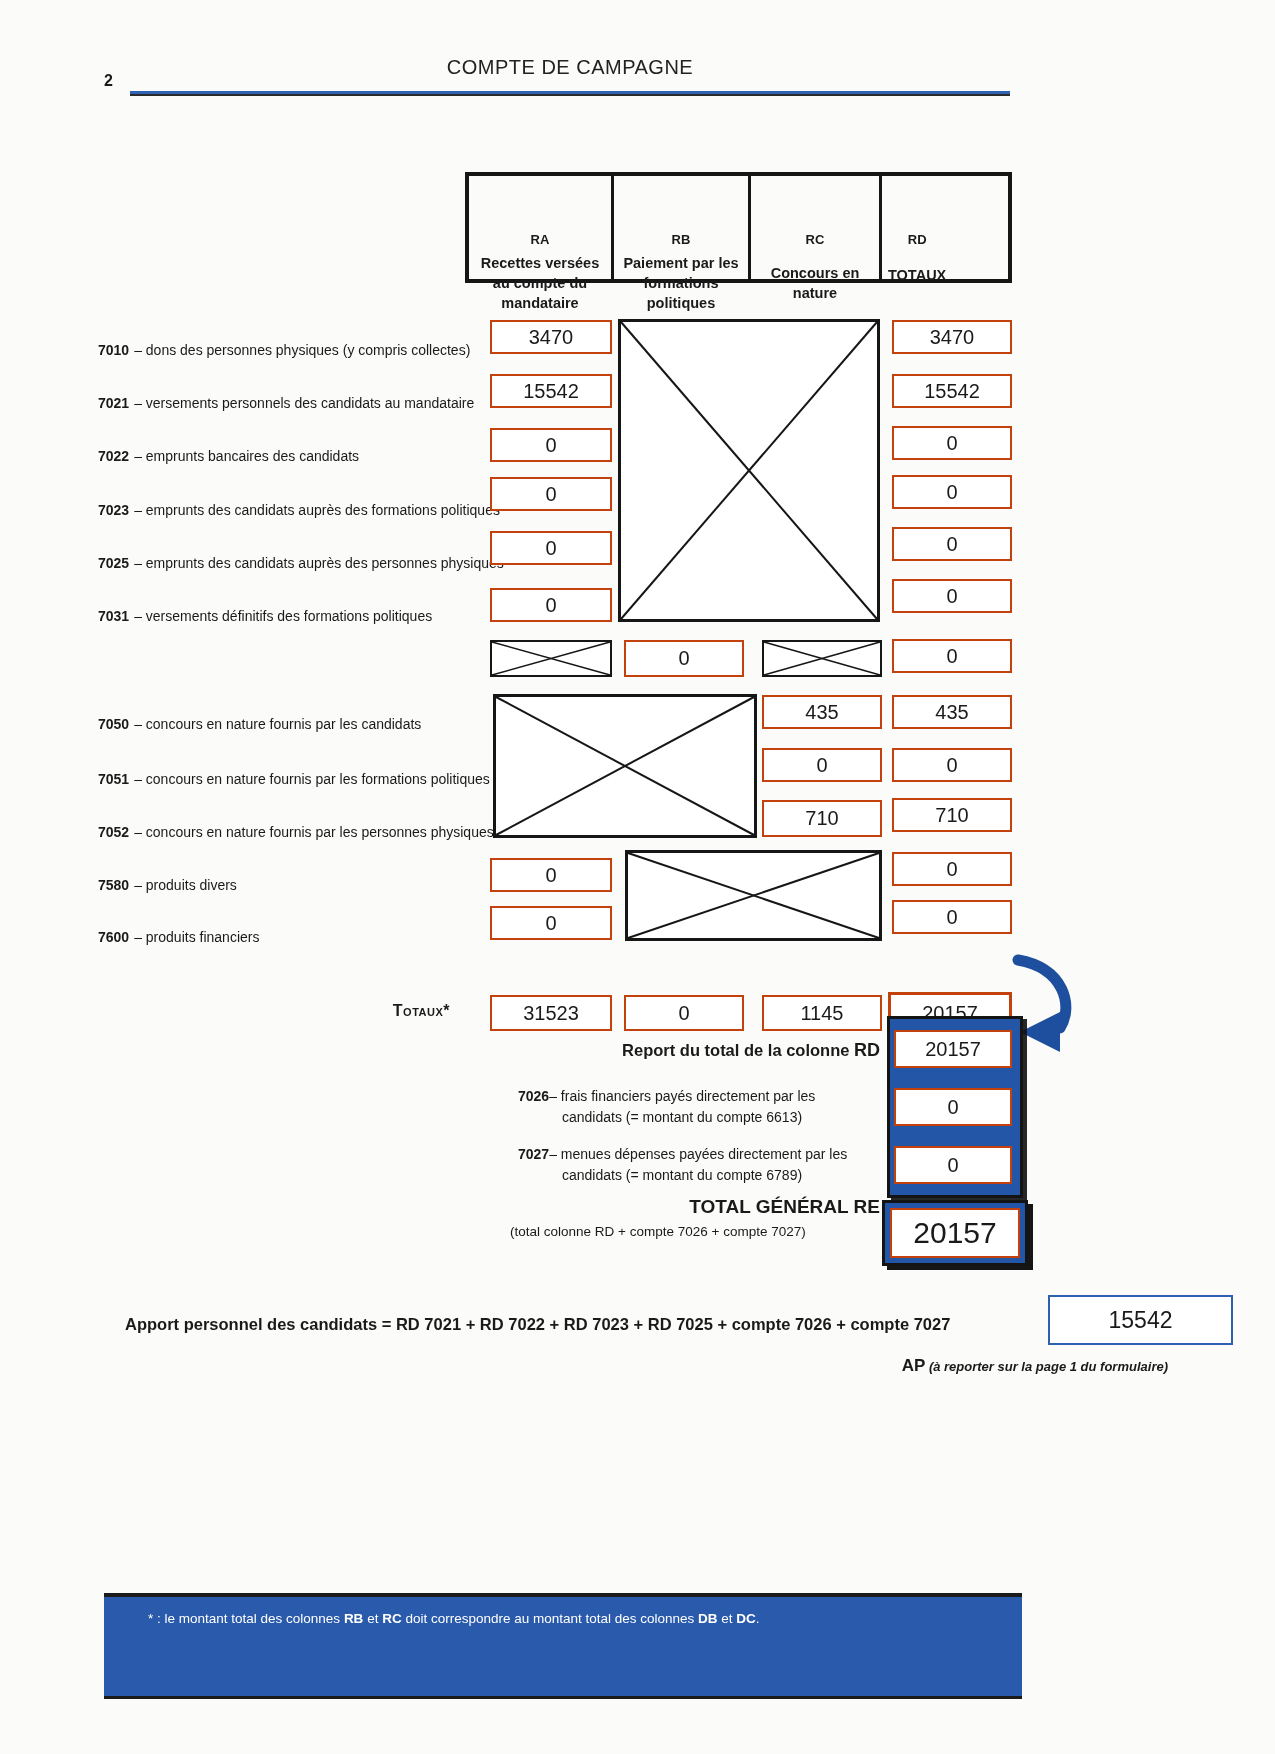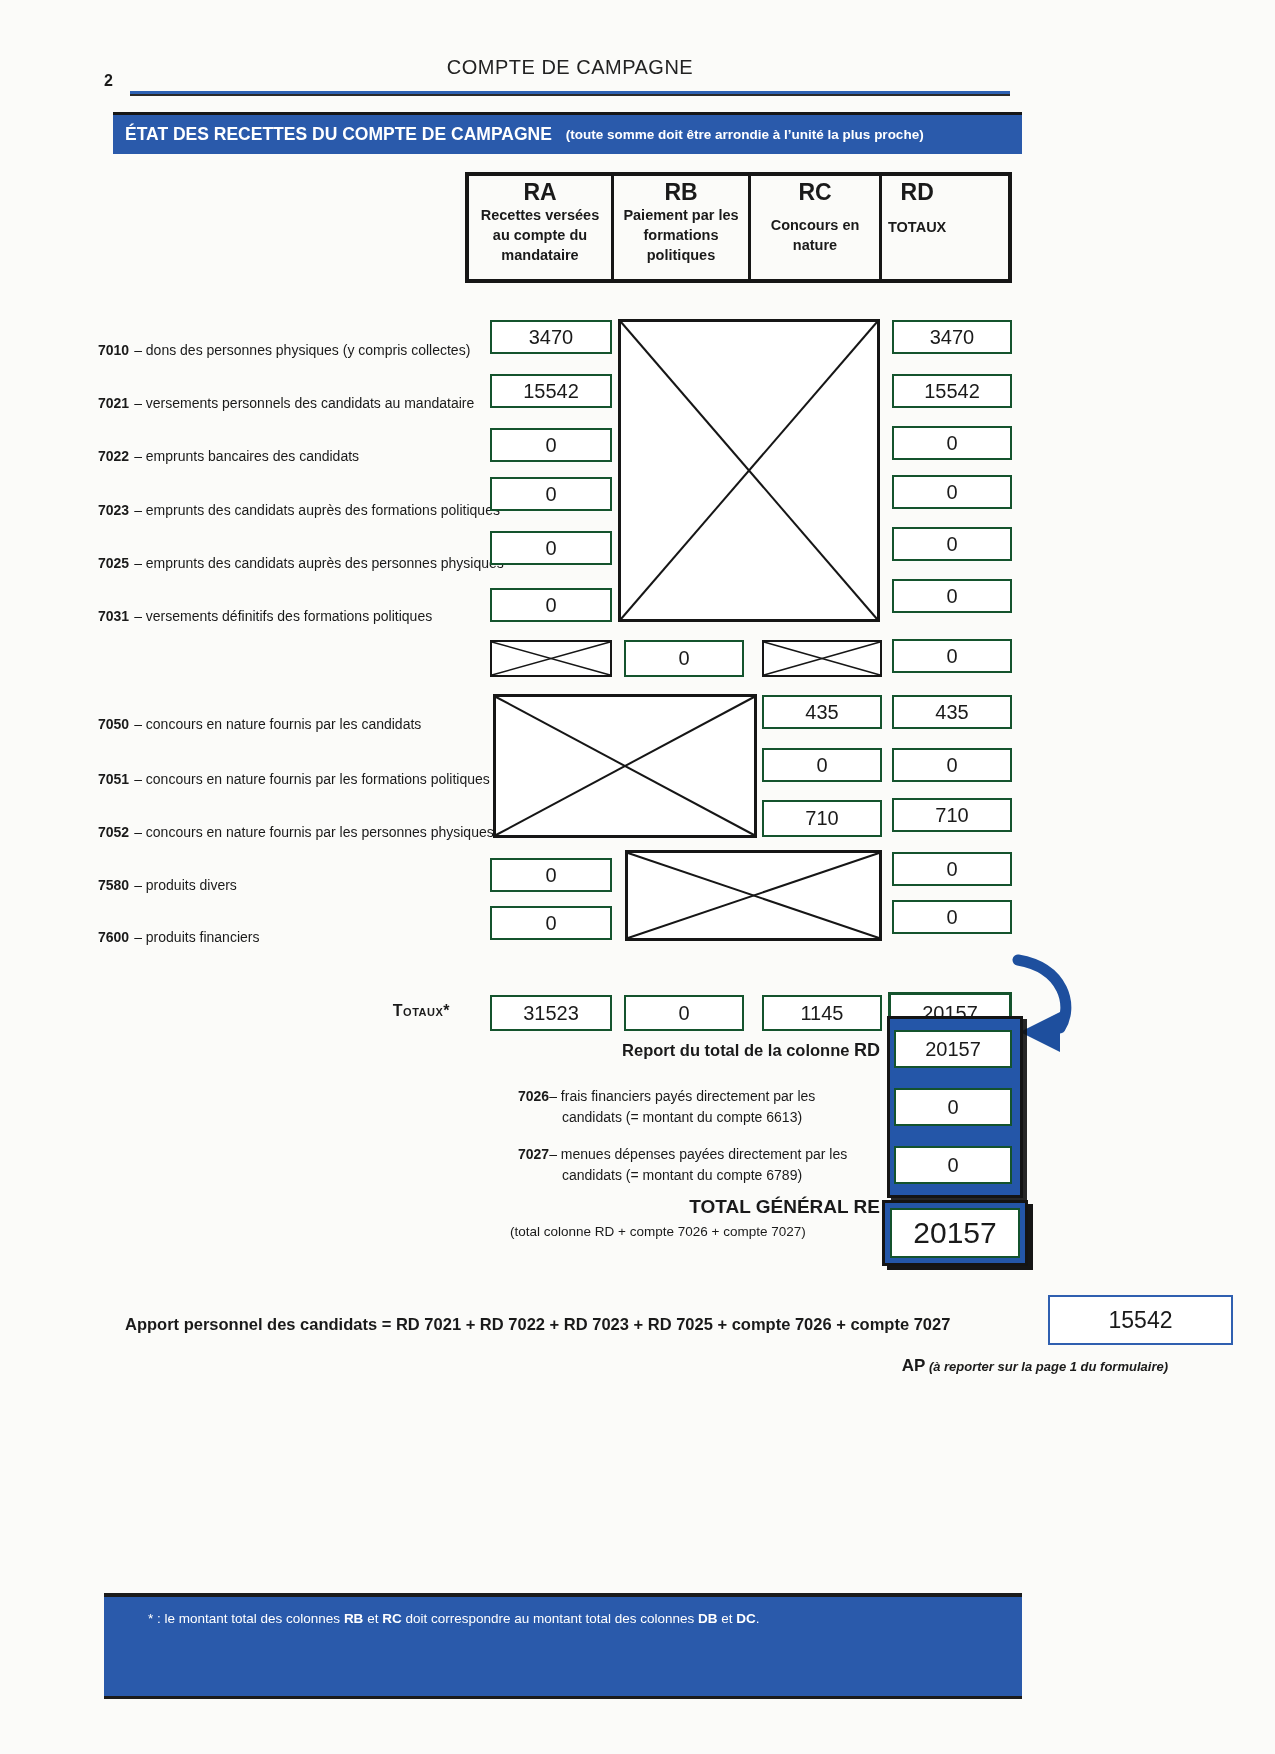--- a/index.html
+++ b/index.html
@@ -20,32 +20,32 @@
   .banner .b-title{font-weight:bold;font-size:17.5px;}
   .banner .b-sub{font-weight:bold;font-size:13.5px;margin-left:14px;}
   
   .colhead{
     left:465px;top:172px;width:547px;height:111px;border:4px solid #161616;
     box-sizing:border-box;display:flex;background:#fbfbf9;
   }
   .colhead .col{flex:0 0 auto;display:flex;flex-direction:column;align-items:center;box-sizing:border-box;padding-top:5px;}
   .colhead .col + .col{border-left:3px solid #161616;}
   .col-ra{width:142px;} .col-rb{width:137px;} .col-rc{width:131px;} .col-rd{flex:1 1 auto;}
-  .col .code{font-weight:bold;font-size:23px;line-height:22px;}
+  .col .code{font-weight:bold;font-size:13px;line-height:22px;margin-top:48px;}
   .col .clabel{font-weight:bold;font-size:14.5px;line-height:20px;text-align:center;padding:2px 6px 0 6px;}
   .col-rc .clabel{padding-top:12px;}
   .col-rd .clabel{padding-top:14px;}
   
   .rowlabel{left:98px;width:400px;font-size:14px;line-height:22px;white-space:nowrap;}
   .rowlabel .code{font-weight:bold;margin-right:5px;}
   .rowlabel .lbl2{display:block;margin-left:46px;}
   .totlabel{left:300px;top:1002px;width:150px;text-align:right;font-weight:bold;font-size:16px;font-variant:small-caps;letter-spacing:.5px;}
   
   .vbox{
-    background:#fff;border:2px solid #14532d;box-sizing:border-box;
+    background:#fff;border:2px solid #c2410c;box-sizing:border-box;
     display:flex;align-items:center;justify-content:center;font-size:20px;
   }
   .vbox.thick{border-width:3px;}
   .xbox{position:absolute;}
   .xbox rect{fill:#fff;stroke:#161616;}
   .xbox line{stroke:#161616;}
   
   .frame{background:#2456a8;border:3px solid #141414;box-sizing:border-box;box-shadow:4px 3px 0 rgba(15,15,15,.9);}
   .report-label{left:520px;top:1040px;width:360px;text-align:right;font-weight:bold;font-size:16.5px;}
   .rd-big{font-size:18px;}
@@ -70,24 +70,20 @@
 </style>
 </head>
 <body>
 
 <div class="page">
 
   <div class="abs page-num">2</div>
   <div class="abs sheet-title">COMPTE DE CAMPAGNE</div>
   <div class="abs title-rule"></div>
 
-  <div class="abs banner">
-    <span class="b-title">ÉTAT DES RECETTES DU COMPTE DE CAMPAGNE</span>
-    <span class="b-sub">(toute somme doit être arrondie à l’unité la plus proche)</span>
-  </div>
 
   <div class="abs colhead">
     <div class="col col-ra">
       <span class="code">RA</span>
       <span class="clabel">Recettes versées au compte du mandataire</span>
     </div>
     <div class="col col-rb">
       <span class="code">RB</span>
       <span class="clabel">Paiement par les formations politiques</span>
     </div>

